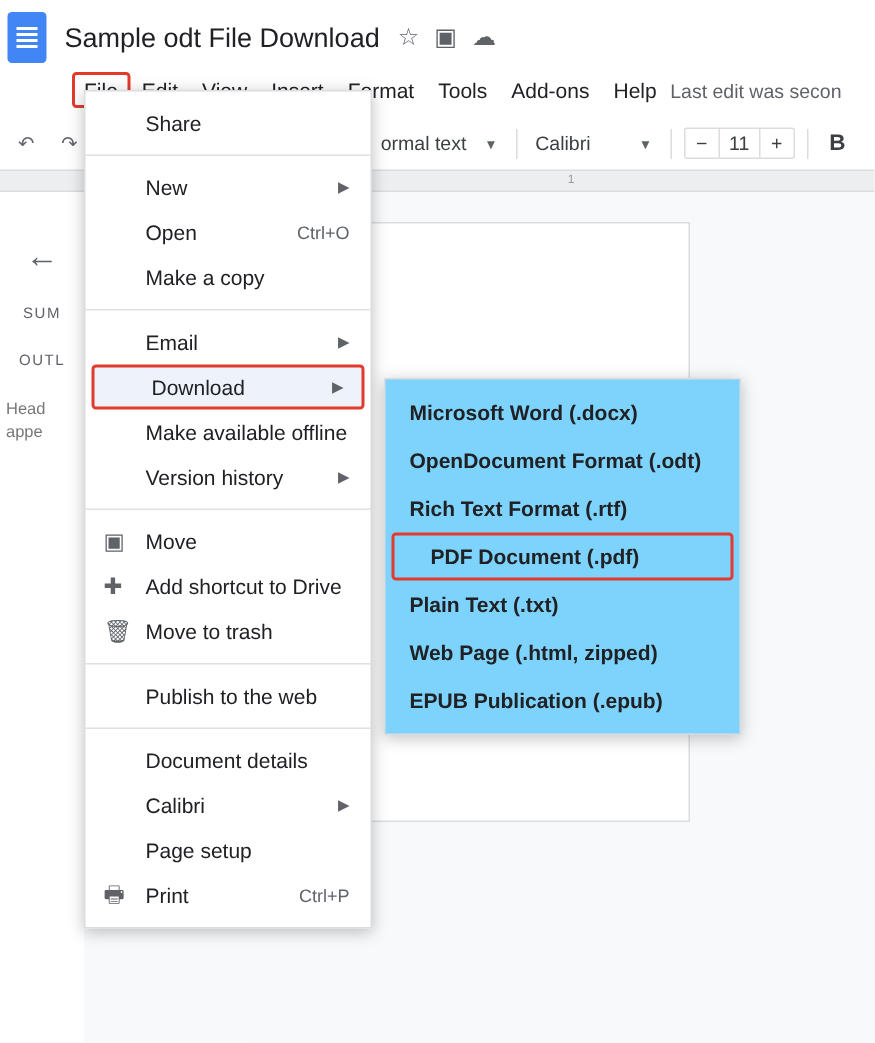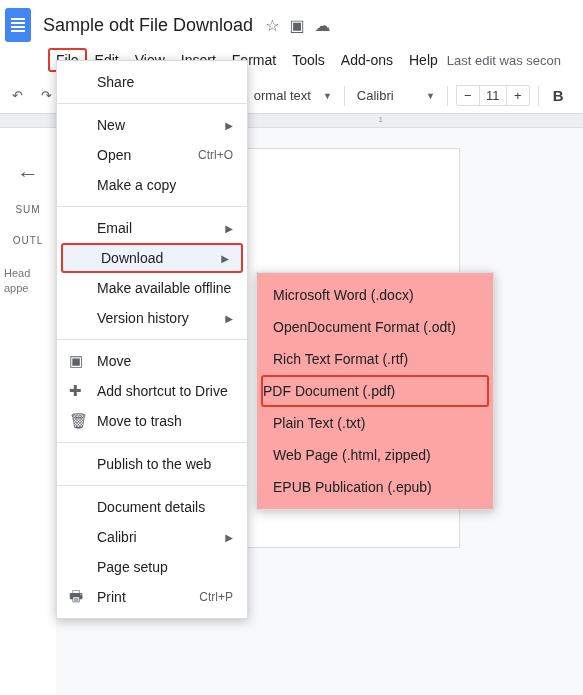--- a/index.html
+++ b/index.html
@@ -32,23 +32,23 @@
     .side-text { color:#777; font-size:11px; padding:0 4px; text-align:left; width:100%; line-height:1.4; }
     .page-area { flex:1; background:#f8f9fa; display:flex; justify-content:center; padding-top:20px; position:relative; }
     .page { width:280px; height:400px; background:#fff; border:1px solid #dadce0; }
     .menu-dropdown { position:absolute; top:60px; left:56px; width:192px; background:#fff; box-shadow:0 2px 10px rgba(0,0,0,0.25); border:1px solid #dadce0; padding:6px 0; z-index:10; }
     .menu-row { display:flex; align-items:center; padding:7px 14px 7px 40px; font-size:14px; color:#202124; cursor:pointer; position:relative; min-height:18px;text-align:right; }
     .menu-row.highlighted { border:2px solid #e23b2e; border-radius:3px; margin:0 4px; padding:5px 12px 5px 38px; background:#eef3fb; }
     .menu-arrow { margin-left:auto; font-size:10px; color:#5f6368; }
     .menu-short { margin-left:auto; color:#5f6368; font-size:12px; }
     .menu-icon { position:absolute; left:12px; font-size:15px; color:#5f6368; }
     .menu-divider { height:1px; background:#e0e0e0; margin:6px 0; }
-    .submenu { position:absolute; top:272px; left:256px; width:238px; background:#fca5a5; box-shadow:0 2px 10px rgba(0,0,0,0.25); border:1px solid #dadce0; padding:6px 0; z-index:11; }
+    .submenu { position:absolute; top:252px; left:256px; width:238px; background:#7dd3fc; box-shadow:0 2px 10px rgba(0,0,0,0.25); border:1px solid #dadce0; padding:6px 0; z-index:11;font-weight:bold; }
     .sub-row { padding:8px 16px; font-size:14px; cursor:pointer; }
-    .sub-row.highlighted { border:2px solid #e23b2e; border-radius:3px; margin:0 4px; padding:6px 0; }
+    .sub-row.highlighted { border:2px solid #e23b2e; border-radius:3px; margin:0 4px; padding:6px 24px; }
   </style>
 </head>
 <body>
 
 <div class="topbar">
   <div class="docs-logo"></div>
   <div>
     <div class="title-row">
       <span class="doc-title">Sample odt File Download</span>
       <div class="title-icons">

